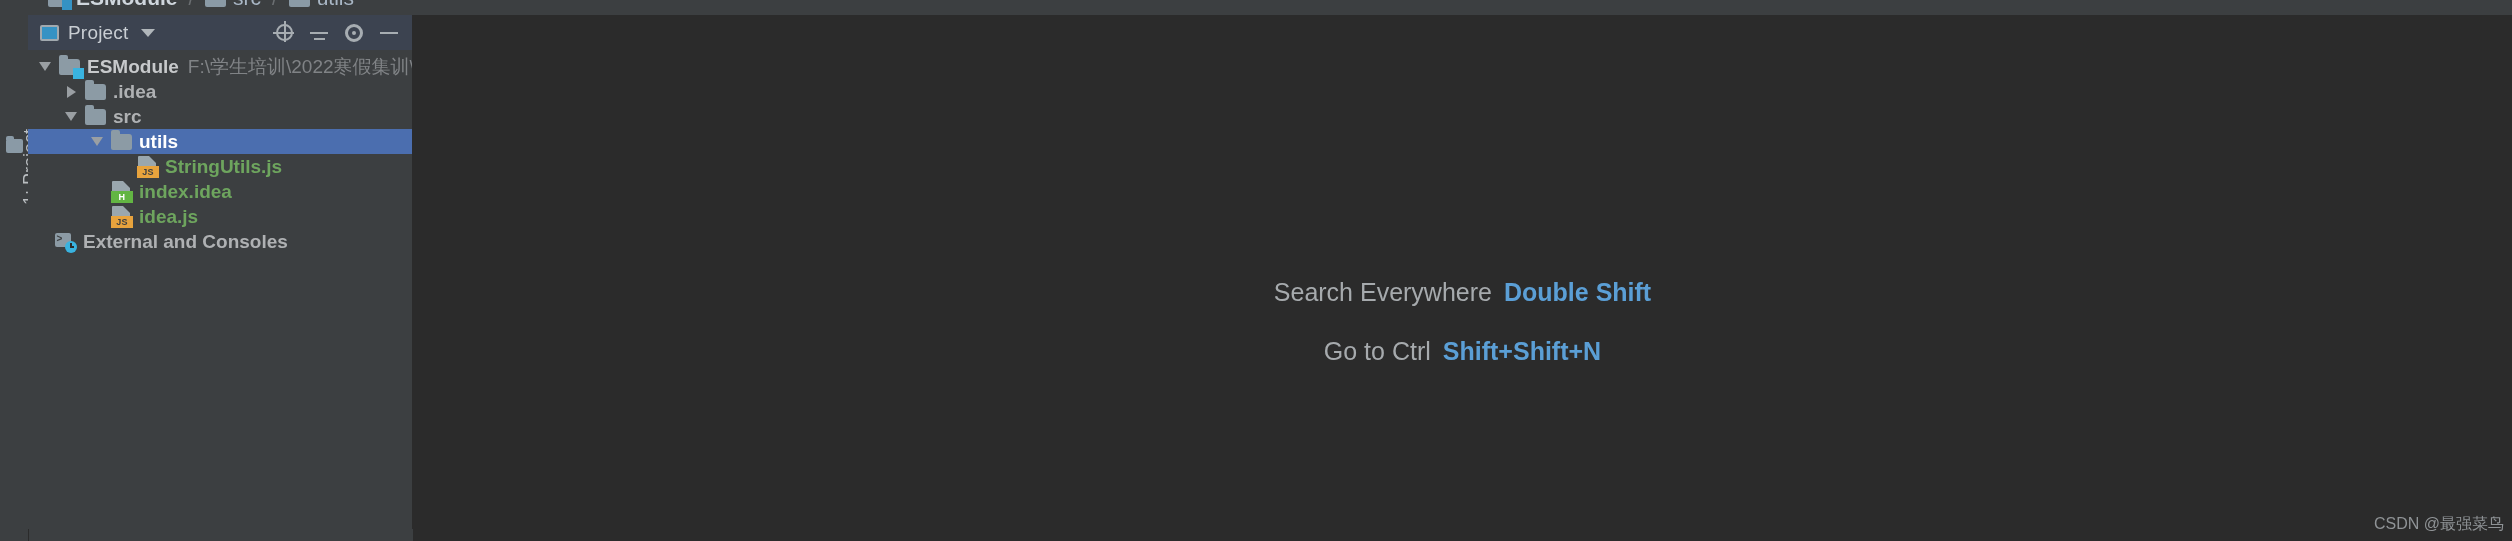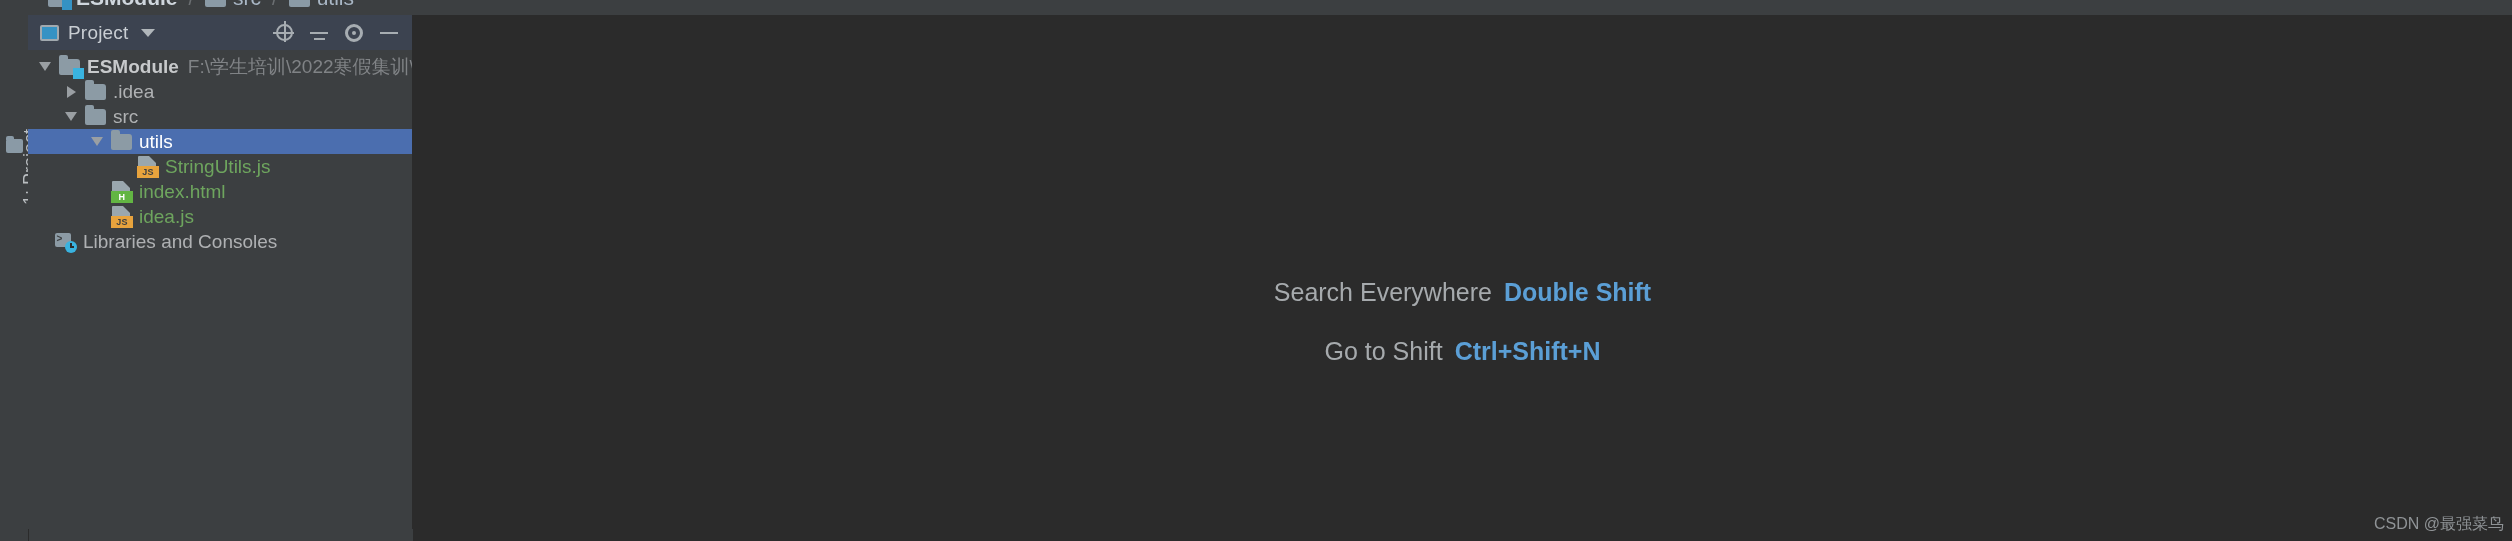--- a/index.html
+++ b/index.html
@@ -246,21 +246,21 @@
   }
   .scratch-ico .clock::before {
     content: ""; position: absolute; left: 5px; top: 2px;
     width: 2px; height: 5px; background: #2b2b2b;
   }
   .scratch-ico .clock::after {
     content: ""; position: absolute; left: 5px; top: 5px;
     width: 4px; height: 2px; background: #2b2b2b;
   }
 
-  .lbl { color: #afb1b3; }
+  .lbl { color: #afb1b3; font-weight: bold; }
   .lbl.bold { font-weight: bold; color: #c7c9cb; }
   .lbl.dim { color: #808386; font-weight: normal; margin-left: 9px; }
   .lbl.green { color: #6ea55e; }
 
   
   .editor {
     position: absolute; left: 413px; top: 15px; right: 0; bottom: 0;
     background: #2b2b2b;
   }
   .hints {
@@ -397,21 +397,21 @@
         <span class="lbl green">StringUtils.js</span>
       </div>
 
       <div class="row">
         <span class="indent" style="width:74px"></span>
         <span class="icon-slot">
           <span class="filebox">
               <span class="badge html">H</span>
             </span>
         </span>
-        <span class="lbl green">index.html</span>
+        <span class="lbl green">index.idea</span>
       </div>
 
       <div class="row">
         <span class="indent" style="width:74px"></span>
         <span class="icon-slot">
           <span class="filebox">
               <span class="badge js">JS</span>
             </span>
         </span>
         <span class="lbl green">idea.js</span>
@@ -419,33 +419,33 @@
 
 
       <div class="row">
         <span class="indent" style="width:18px"></span>
         <span class="icon-slot">
           <span class="scratch-ico">
               <span class="sheet">&gt;</span>
               <span class="clock"></span>
             </span>
         </span>
-        <span class="lbl">Libraries and Consoles</span>
+        <span class="lbl">External and Consoles</span>
       </div>
 
     </div>
   </div>
 
   <div class="editor">
     <div class="hints">
       <div class="hint-row">
         <span class="hint-name">Search Everywhere</span>
         <span class="hint-key">Double Shift</span>
       </div>
       <div class="hint-row second">
-        <span class="hint-name">Go to Shift</span>
-        <span class="hint-key">Ctrl+Shift+N</span>
+        <span class="hint-name">Go to Ctrl</span>
+        <span class="hint-key">Shift+Shift+N</span>
       </div>
     </div>
     <div class="watermark">CSDN @最强菜鸟</div>
   </div>
 
 </div>
 
 </body></html>

